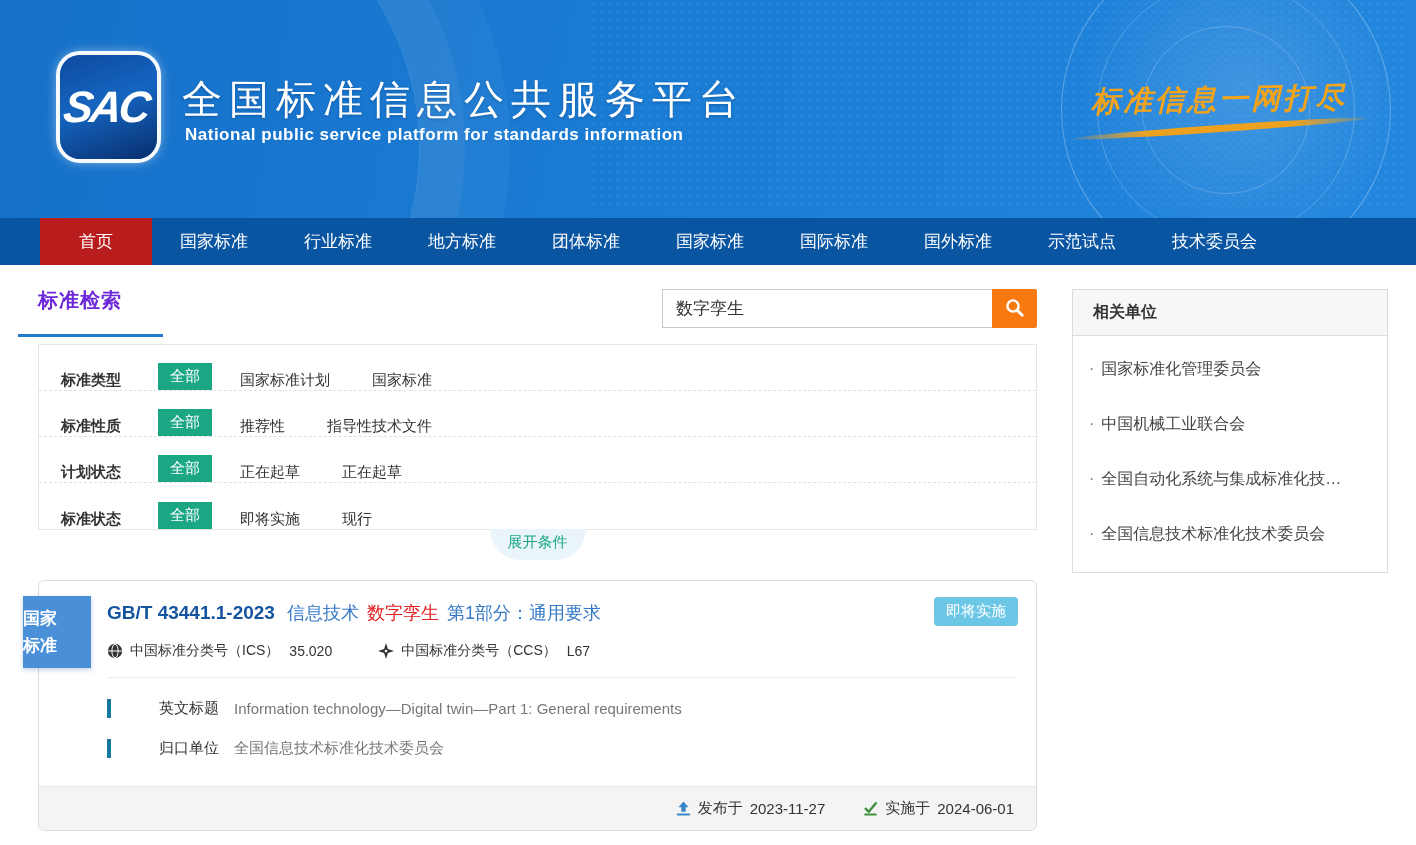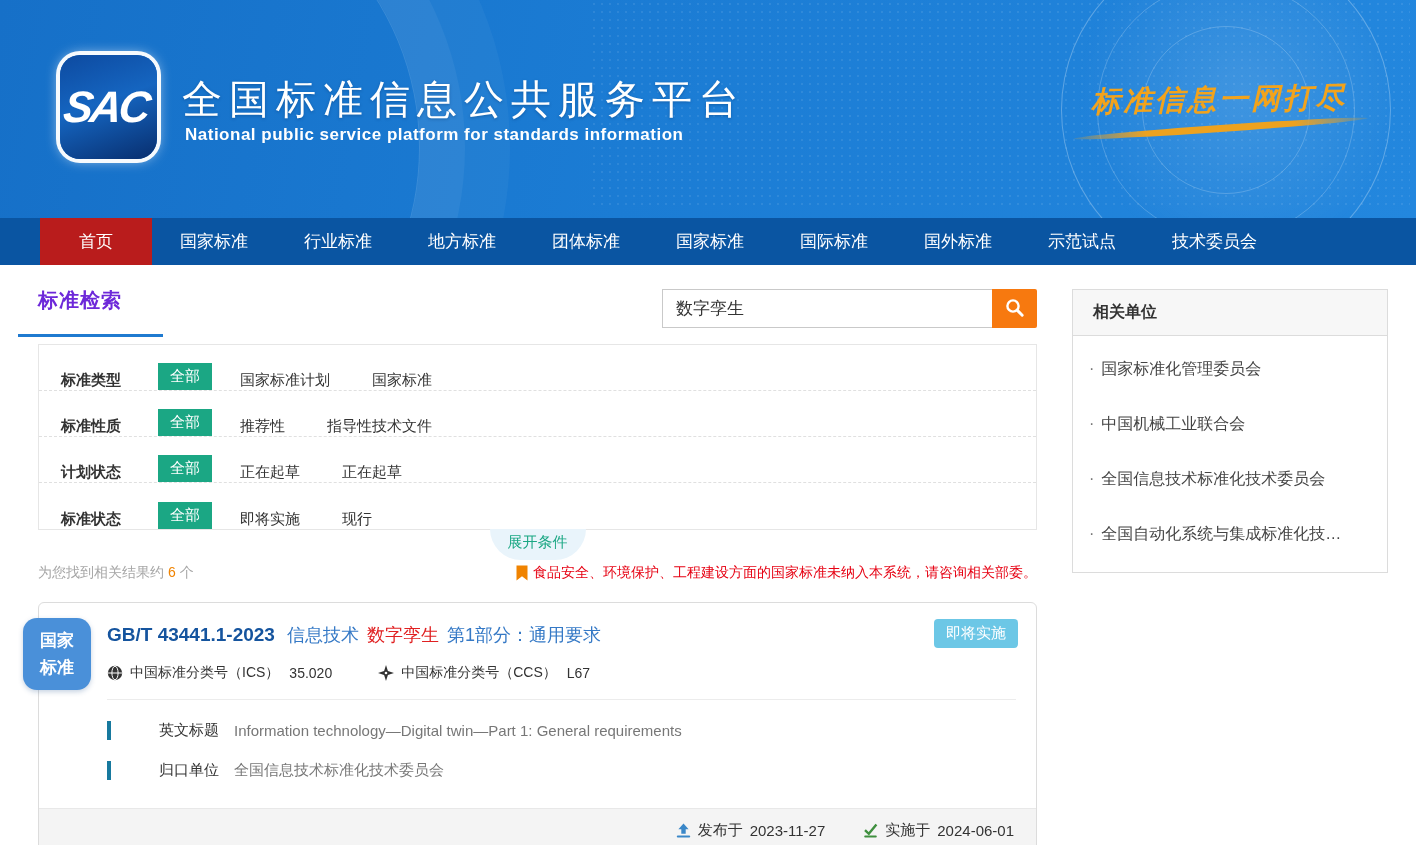--- a/index.html
+++ b/index.html
@@ -114,23 +114,23 @@
   
   .result-info { display: flex; justify-content: space-between; align-items: center; margin-top: 4px; }
   .count-text { font-size: 14px; color: #a6a6a6; }
   .count-num { color: #f08300; margin: 0 4px; }
   .notice { display: flex; align-items: center; font-size: 14px; color: #e60012; }
   .notice svg { margin-right: 5px; flex: none; }
   
   .result-card { position: relative; border: 1px solid #dcdcdc; border-radius: 6px; margin-top: 20px; }
   .card-badge {
     position: absolute; left: -16px; top: 15px; width: 68px; height: 72px;
-    background: #4a90d9; border-radius: 14px; color: #fff;
+    background: #4a90d9; border-radius: 0; color: #fff;
     font-size: 17px; font-weight: bold; line-height: 1.6;
-    display: flex; flex-direction: column; align-items: center; justify-content: center;
+    display: flex; flex-direction: column; align-items: flex-start; justify-content: center;
     box-shadow: 0 2px 5px rgba(30,80,140,.25); cursor: pointer;
   }
   .card-main { padding: 20px 20px 4px 68px; }
   .title-line { padding-right: 120px; }
   .std-code { color: #15549e; font-size: 19px; font-weight: bold; margin-right: 12px; cursor: pointer; }
   .std-t { color: #3579c6; font-size: 18px; margin-right: 8px; cursor: pointer; }
   .std-hl { color: #e02021; font-size: 18px; margin-right: 8px; cursor: pointer; }
   .status-badge {
     position: absolute; top: 16px; right: 18px; background: #6cc7e6; color: #fff;
     font-size: 15px; padding: 5px 12px; border-radius: 4px;
@@ -239,31 +239,20 @@
       <div class="filter-row">
         <span class="filter-label">标准状态</span>
         <button class="all-btn">全部</button>
         <a class="filter-opt">即将实施</a>
         <a class="filter-opt">现行</a>
       </div>
     </div>
 
     <div class="expand-pill">展开条件</div>
 
-    <div class="result-info">
-      <div class="count-text">
-        <span>为您找到相关结果约</span><span class="count-num">6</span><span>个</span>
-      </div>
-      <div class="notice">
-        <svg width="12" height="16" viewBox="0 0 12 16">
-            <path d="M0.5 0.5 H11.5 V15.5 L6 11.2 L0.5 15.5 Z" fill="#f08300"></path>
-          </svg>
-        <span>食品安全、环境保护、工程建设方面的国家标准未纳入本系统，请咨询相关部委。</span>
-      </div>
-    </div>
 
     <div class="result-card">
       <div class="card-badge">
         <span>国家</span>
         <span>标准</span>
       </div>
       <div class="status-badge">即将实施</div>
 
       <div class="card-main">
         <div class="title-line">
@@ -324,18 +313,18 @@
       </div>
     </div>
 
   </div>
 
   <aside class="sidebar">
     <div class="sidebar-header">相关单位</div>
     <ul class="sidebar-list">
       <li class="sidebar-item"><span class="sidebar-bullet">·</span><span>国家标准化管理委员会</span></li>
       <li class="sidebar-item"><span class="sidebar-bullet">·</span><span>中国机械工业联合会</span></li>
+      <li class="sidebar-item"><span class="sidebar-bullet">·</span><span>全国自动化系统与集成标准化技…</span></li>
       <li class="sidebar-item"><span class="sidebar-bullet">·</span><span>全国信息技术标准化技术委员会</span></li>
-      <li class="sidebar-item"><span class="sidebar-bullet">·</span><span>全国自动化系统与集成标准化技…</span></li>
     </ul>
   </aside>
 
 </div>
 
 </body></html>

